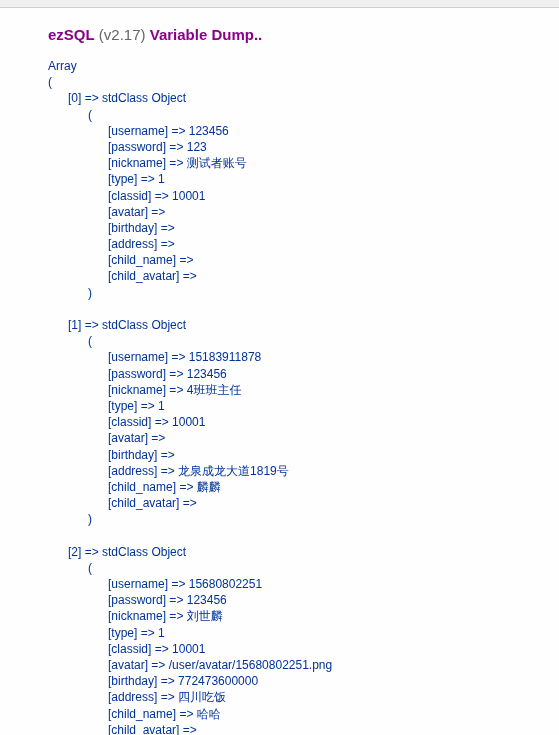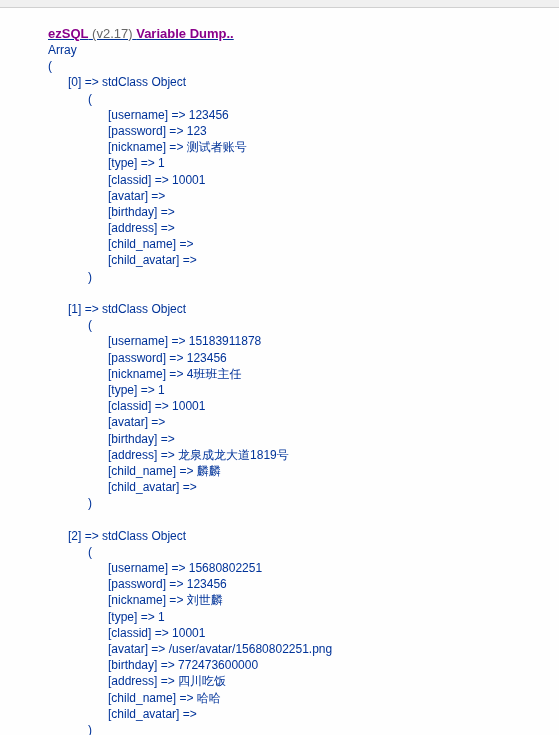--- a/index.html
+++ b/index.html
@@ -13,23 +13,22 @@
   }
   .topbar {
     height: 8px;
     background: #f0f0f0;
     border-bottom: 1px solid #d0d0d0;
   }
   .content {
     padding: 18px 10px 10px 48px;
   }
   .header {
-    font-size: 13px;
-    margin-bottom: 1px;
-    text-decoration: underline;
+    font-size: 15px;
+    margin-bottom: 15px;
   }
   .header .brand { color: #8a008a; font-weight: bold; }
   .header .ver { color: #666666; }
   .header .dump { color: #8a008a; font-weight: bold; }
   .dump-block {
     white-space: pre;
     line-height: 1.35;
     color: #003399;
   }
 </style>

